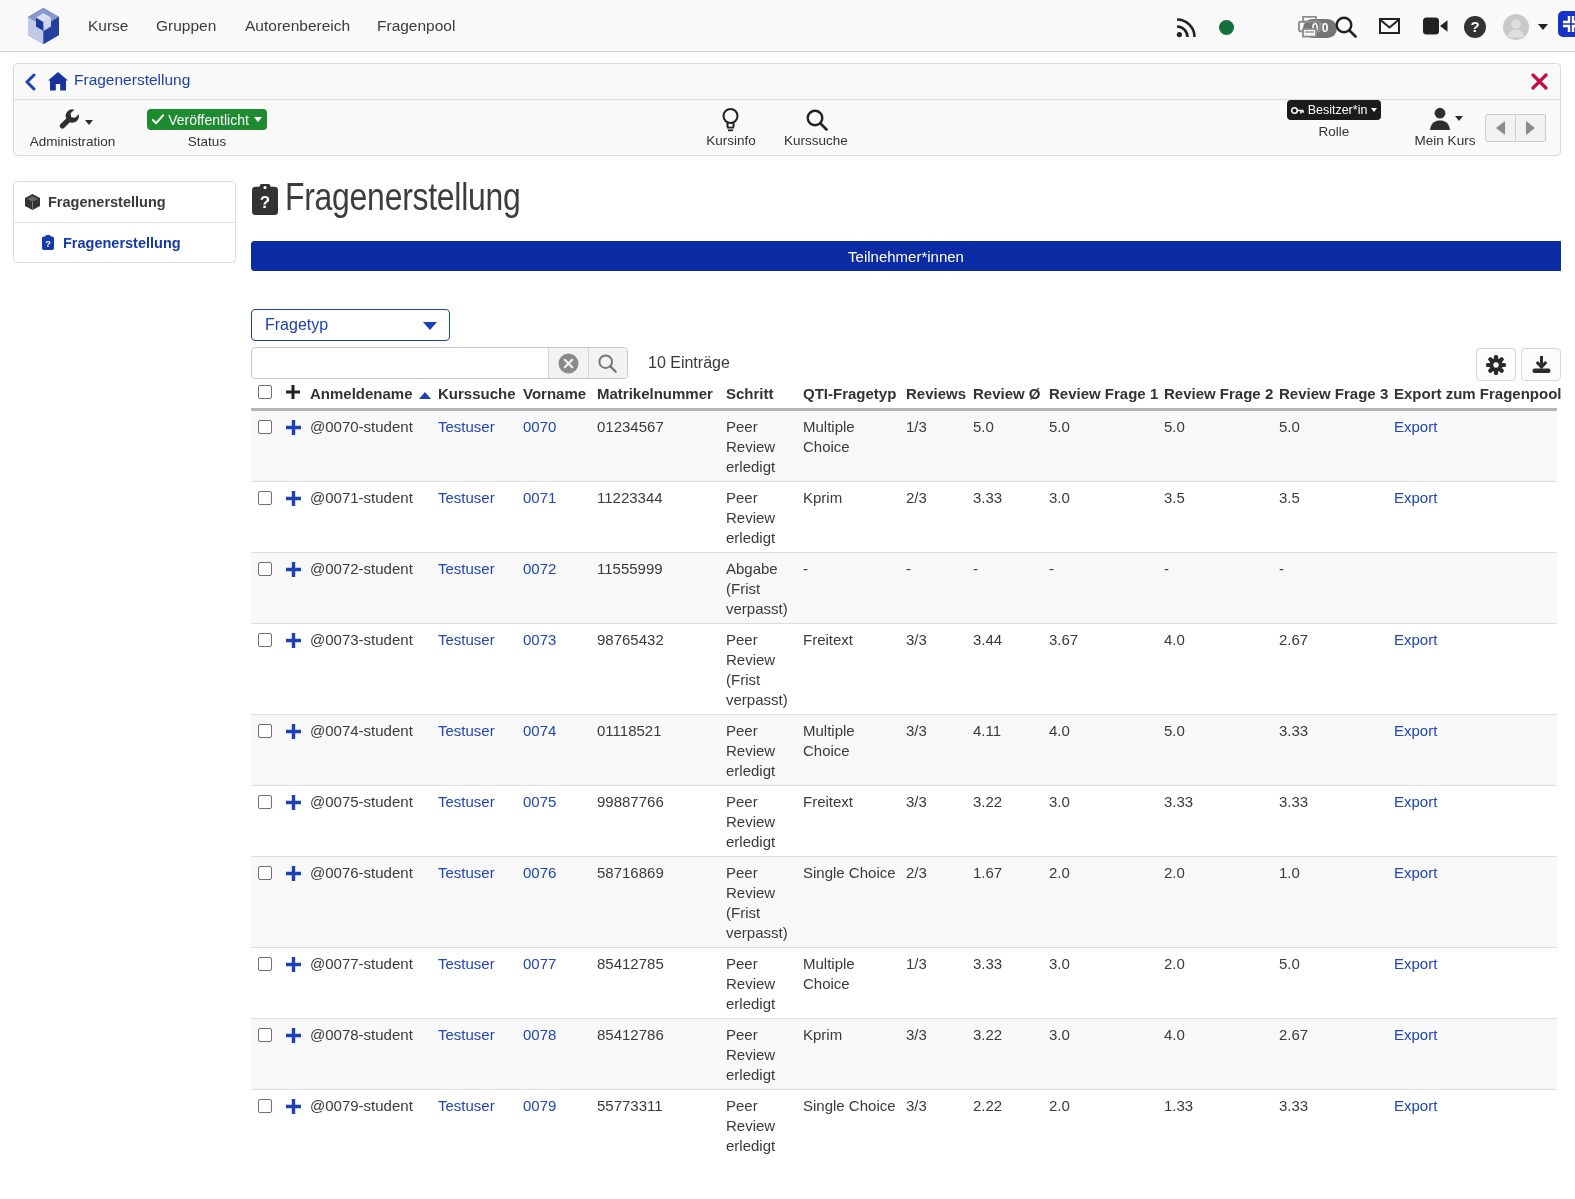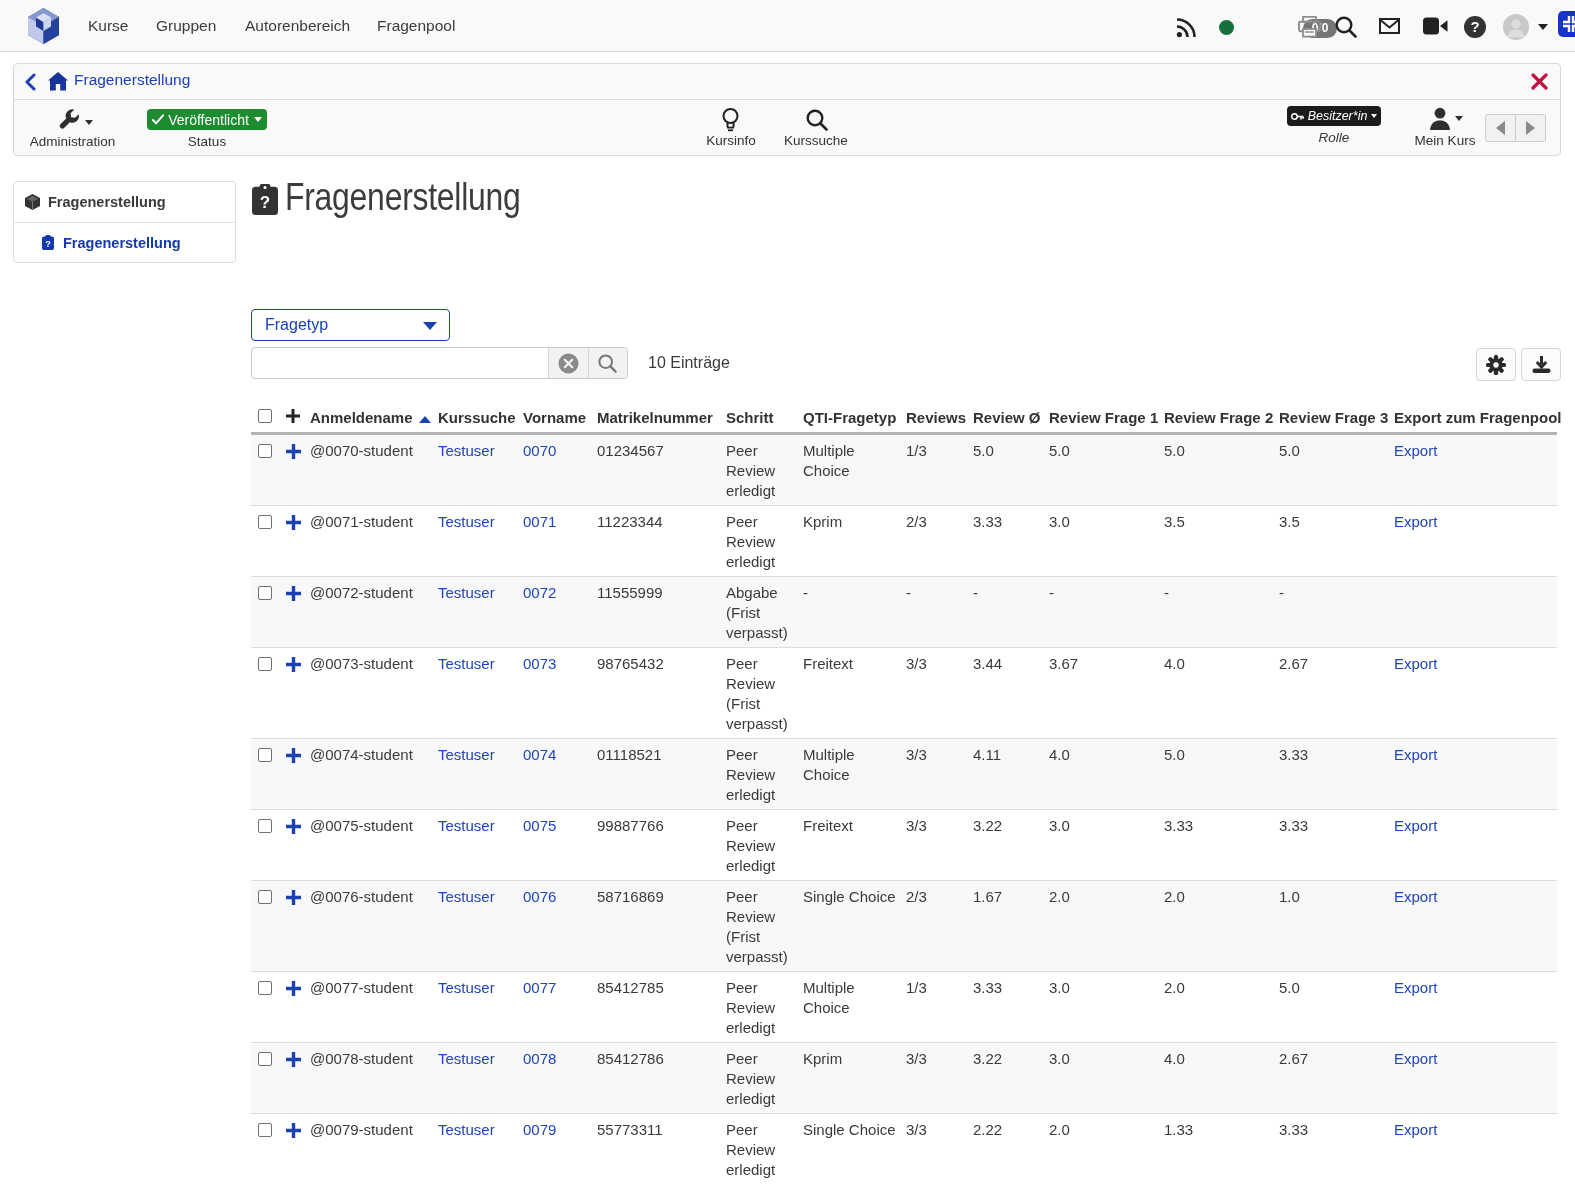--- a/index.html
+++ b/index.html
@@ -36,21 +36,21 @@
   #fragetyp .t { position:absolute; left:13px; top:6px; font-size:16px; color:#1c41b4; }
   #fragetyp .c { position:absolute; right:12px; top:12px; color:#1c41b4; }
   #searchrow { margin-top:6px; height:32px; position:relative; }
   #search { position:absolute; left:0; top:0; width:377px; height:32px; border:1px solid #c8c8c8; border-radius:4px; background:#fff; overflow:hidden; }
   #search .addons { position:absolute; right:0; top:0; height:100%; width:79px; display:flex; background:#f2f2f2; border-left:1px solid #d5d5d5; }
   #search .ad { flex:1; display:flex; align-items:center; justify-content:center; }
   #search .ad + .ad { border-left:1px solid #d5d5d5; }
   #entries { position:absolute; left:397px; top:7px; font-size:16px; color:#3a3a3a; }
   .sqbtn { position:absolute; top:1px; width:40px; height:33px; border:1px solid #d6d6d6; border-radius:4px; background:#fcfcfc; display:flex; align-items:center; justify-content:center; }
   
-  #tbl { margin-top:24px; width:1306px; border-collapse:collapse; table-layout:fixed; }
+  #tbl { width:1306px; border-collapse:collapse; table-layout:fixed; }
   #tbl th { text-align:left; font-size:15px; color:#333; padding:5px 2px 5px 7px; white-space:nowrap; vertical-align:middle; border-bottom:3px solid #b5b5b5; }
   #tbl td { font-size:15px; color:#3a3a3a; padding:6px 2px 4px 7px; line-height:20px; vertical-align:top; }
   #tbl tbody tr { border-top:1px solid #ddd; }
   #tbl tbody tr:first-child { border-top:none; }
   #tbl tbody tr:nth-child(odd) { background:#f8f8f8; }
   #tbl a { color:#1f45bd; }
   .cb { display:inline-block; width:14px; height:14px; border:1px solid #707070; border-radius:2px; background:#fff; margin-top:3px; }
   .sortup { display:inline-block; width:0; height:0; border-left:6px solid transparent; border-right:6px solid transparent; border-bottom:7px solid #1c41b4; margin-left:6px; }
 </style></head>
 <body>
@@ -162,21 +162,21 @@
     <div class="tool" style="left:757px; top:6px; width:90px;">
       <div style="height:27px; position:relative;">
         <svg class="abs" style="left:35px; top:3px;" width="22" height="22" viewBox="0 0 22 22">
           <circle cx="9" cy="9" r="7.3" fill="none" stroke="#222" stroke-width="2.4"></circle>
           <line x1="14.5" y1="14.5" x2="20.5" y2="20.5" stroke="#222" stroke-width="2.6" stroke-linecap="round"></line>
         </svg>
       </div>
       <div class="lbl">Kurssuche</div>
     </div>
 
-    <div class="tool" style="left:1255px; top:6px; width:130px;font-style:italic;">
+    <div class="tool" style="left:1255px; top:0; width:130px;">
       <div style="height:24px;">
         <span class="badge-dark">
           <svg width="13" height="9" viewBox="0 0 15 9" style="margin-right:4px;">
             <circle cx="4" cy="4.5" r="3.2" fill="none" stroke="#fff" stroke-width="1.8"></circle>
             <path d="M7 4.5 L14 4.5 M11.5 4.5 L11.5 8 M14 4.5 L14 7" stroke="#fff" stroke-width="1.8"></path>
           </svg>
           Besitzer*in
           <span class="caret-down" style="margin-left:4px; border-top-color:#fff; border-left-width:3.5px; border-right-width:3.5px; border-top-width:4.5px;"></span>
         </span>
       </div>
@@ -228,20 +228,21 @@
   <div id="title">
     <svg class="abs" style="left:1px; top:1px;" width="26" height="31" viewBox="0 0 26 31">
       <rect x="0" y="2.8" width="26" height="28.2" rx="3.5" fill="#333"></rect>
       <rect x="7.6" y="0" width="10.8" height="7" rx="2" fill="#333"></rect>
       <circle cx="13" cy="3.5" r="1.5" fill="#fff"></circle>
       <text x="13" y="24" font-size="17" font-weight="bold" fill="#fff" text-anchor="middle">?</text>
     </svg>
     <div class="txt">Fragenerstellung</div>
   </div>
   <div id="segs">
+    <div class="seg" id="seg1">Teilnehmer*innen</div>
   </div>
   <div id="fragetyp">
     <span class="t">Fragetyp</span>
     <span class="c caret-down" style="border-left-width:7px; border-right-width:7px; border-top-width:8px;"></span>
   </div>
   <div id="searchrow">
     <div id="search">
       <div class="addons">
         <div class="ad">
           <svg width="21" height="21" viewBox="0 0 21 21">

